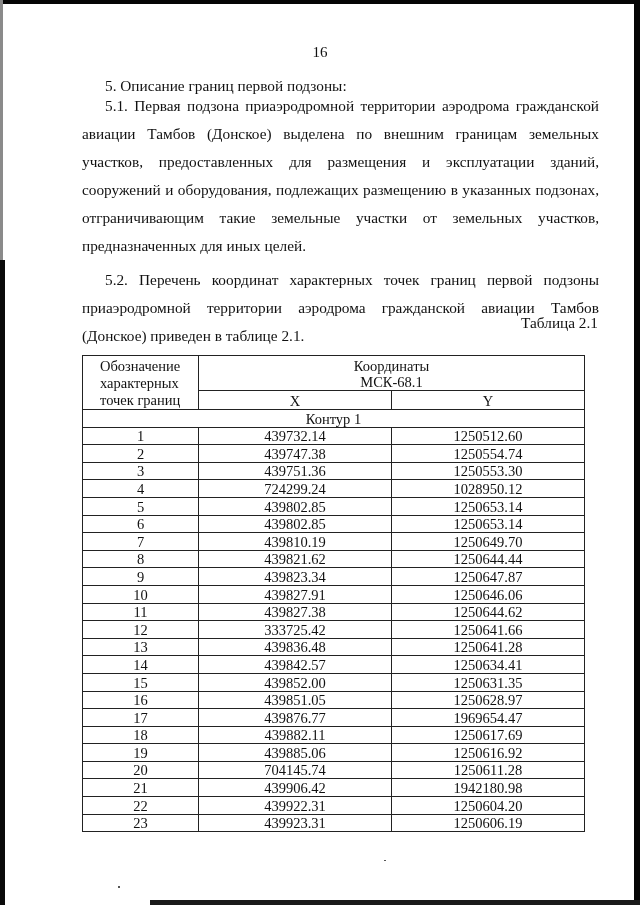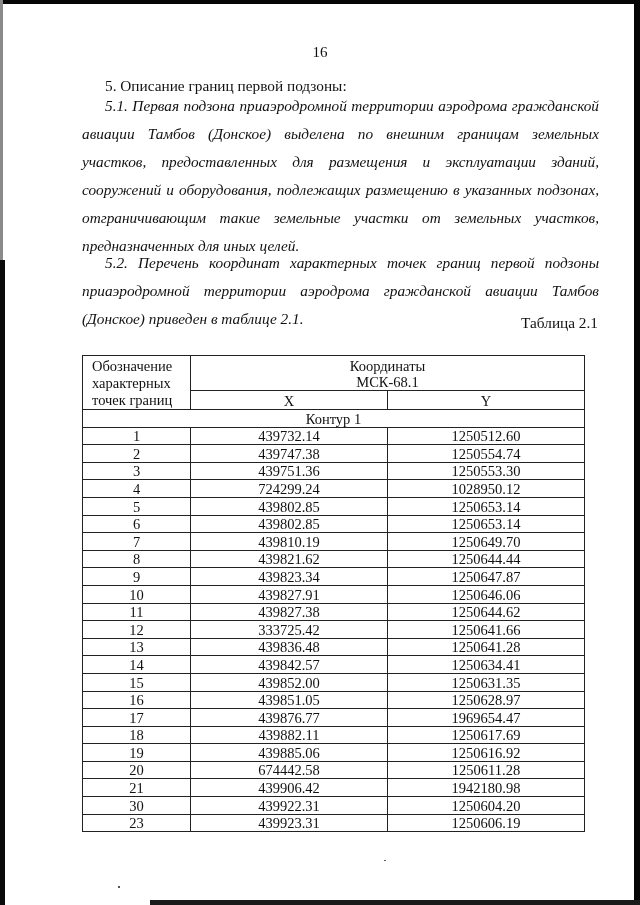--- a/index.html
+++ b/index.html
@@ -11,35 +11,35 @@
   }
   .edge-left { position: absolute; left: 0; top: 0; width: 3px; height: 905px; background: #8a8a8a; }
   .edge-left-dark { position: absolute; left: 0; top: 260px; width: 5px; height: 645px; background: #0a0a0a; }
   .edge-right { position: absolute; right: 0; top: 0; width: 6px; height: 905px; background: #050505; }
   .edge-top { position: absolute; left: 0; top: 0; width: 640px; height: 4px; background: #050505; }
   .edge-bottom { position: absolute; left: 150px; top: 900px; width: 490px; height: 5px; background: #1a1a1a; }
 
   .page-num { position: absolute; left: 0; width: 640px; top: 44px; text-align: center; font-size: 15px; }
   .p { position: absolute; font-size: 15.3px; line-height: 28px; }
   .heading { left: 105px; top: 72px; }
-  .para { left: 82px; width: 517px; text-align: justify; text-align-last: auto; font-style: italic; }
+  .para { left: 82px; width: 517px; text-align: justify; text-align-last: auto; }
   .para .ind { display: inline-block; width: 23px; }
   .para1 { top: 92px; }
-  .para2 { top: 249px; }
+  .para2 { top: 266px; }
   .caption { position: absolute; right: 42px; top: 314px; font-size: 15.3px; }
 
   table.coords {
     position: absolute; left: 82px; top: 355px; width: 503px;
     border-collapse: collapse; font-size: 14.5px; table-layout: fixed;
   }
   table.coords td {
     border: 1px solid #222; padding: 0; text-align: center;
     height: 16.6px; line-height: 16px; vertical-align: bottom;
   }
-  table.coords td.desig { text-align: left; padding-left: 9px; line-height: 17px; vertical-align: top; padding-top: 2px; }
+  table.coords td.desig { text-align: left; padding-left: 17px; line-height: 17px; vertical-align: top; padding-top: 2px; }
   td.c1 { width: 98px; }
   td.c2 { width: 202px; }
   td.c3 { width: 201px; }
   td.hdr-coords { line-height: 17px; vertical-align: top; padding-top: 1px; }
   .mark { position: absolute; background: #555; }
 </style>
 </head>
 <body>
 
 <div class="edge-top"></div>
@@ -170,30 +170,30 @@
         <td class="c2">439882.11</td>
         <td class="c3">1250617.69</td>
       </tr>
       <tr>
         <td class="c1">19</td>
         <td class="c2">439885.06</td>
         <td class="c3">1250616.92</td>
       </tr>
       <tr>
         <td class="c1">20</td>
-        <td class="c2">674442.58</td>
+        <td class="c2">704145.74</td>
         <td class="c3">1250611.28</td>
       </tr>
       <tr>
         <td class="c1">21</td>
         <td class="c2">439906.42</td>
         <td class="c3">1942180.98</td>
       </tr>
       <tr>
-        <td class="c1">30</td>
+        <td class="c1">22</td>
         <td class="c2">439922.31</td>
         <td class="c3">1250604.20</td>
       </tr>
       <tr>
         <td class="c1">23</td>
         <td class="c2">439923.31</td>
         <td class="c3">1250606.19</td>
       </tr>
     </tbody>
 </table>

